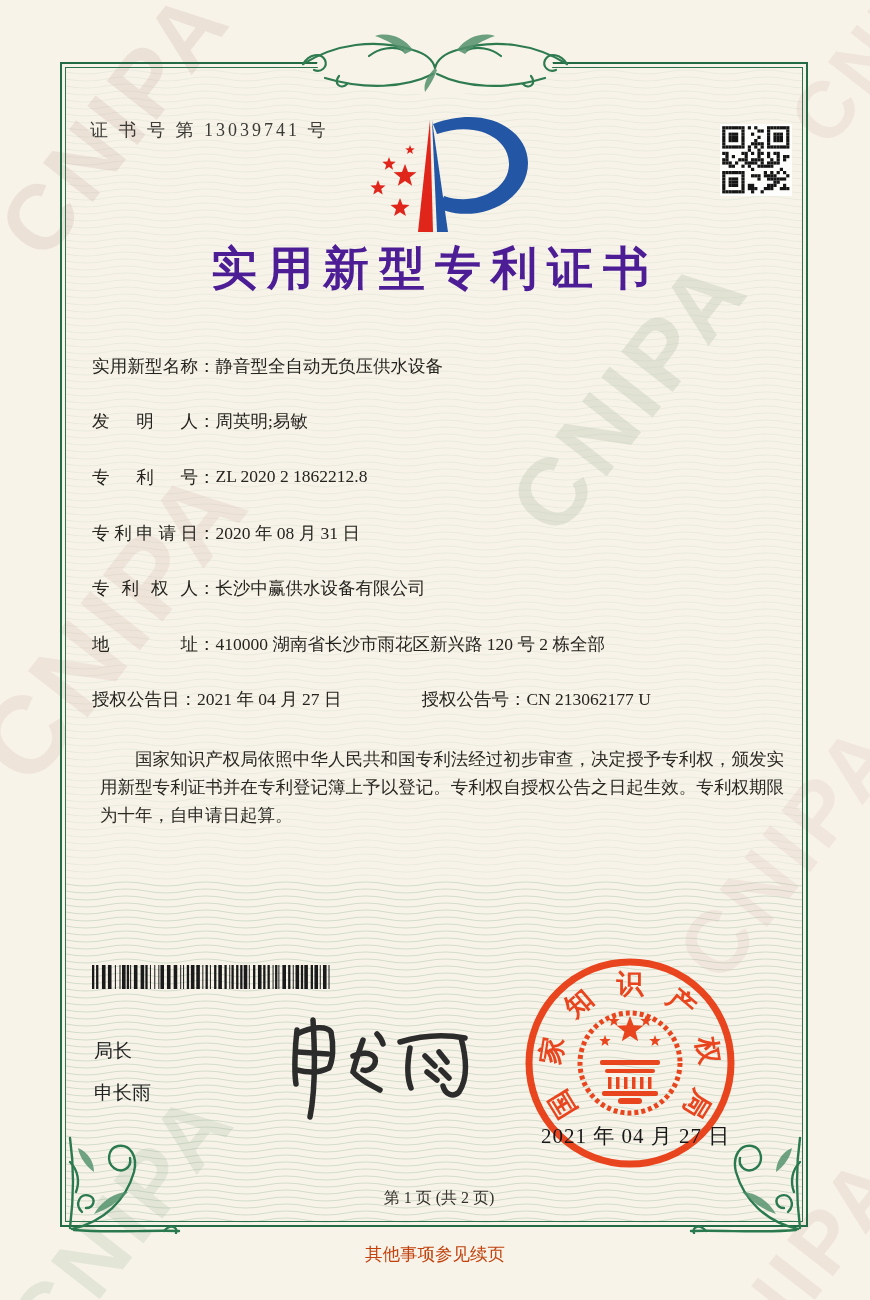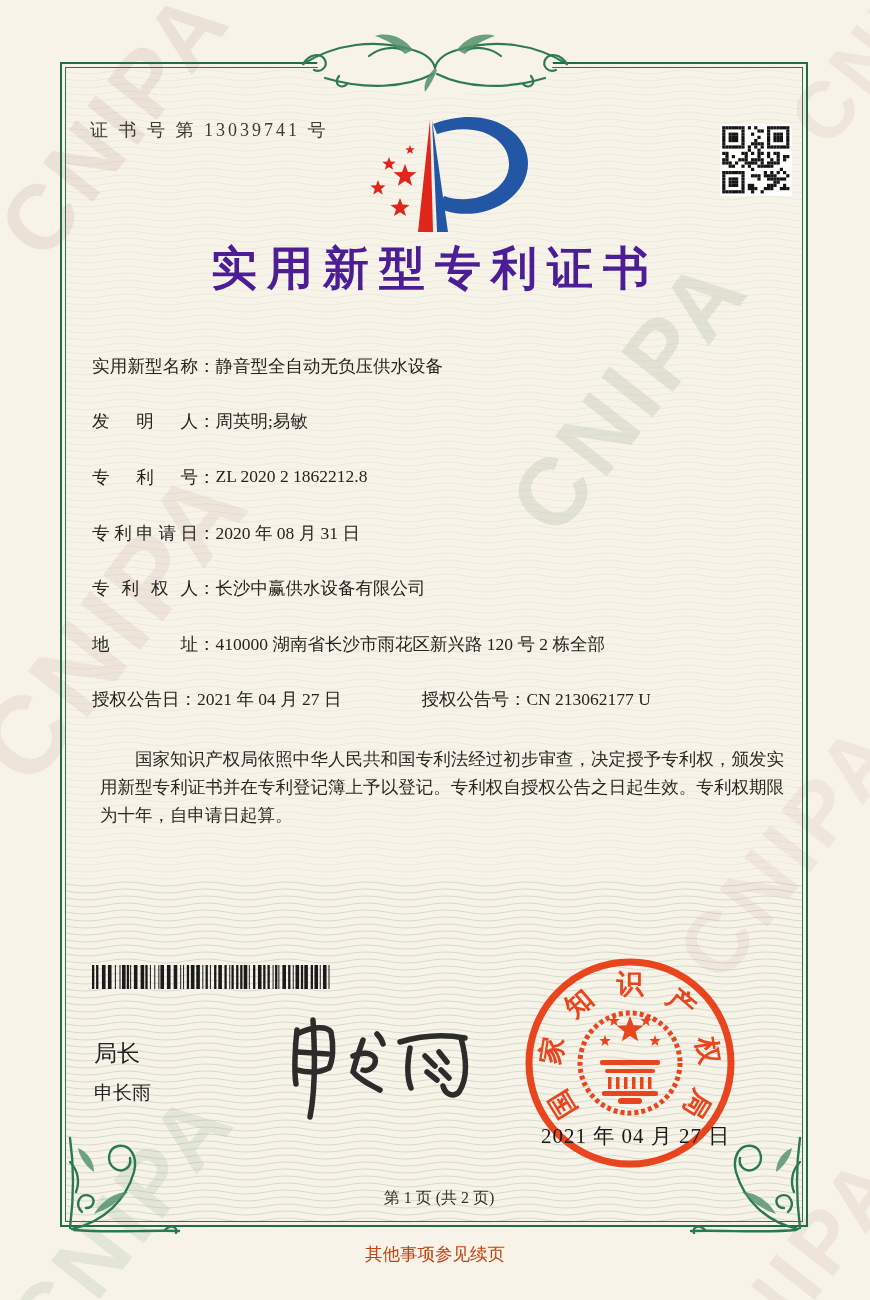--- a/index.html
+++ b/index.html
@@ -38,21 +38,21 @@
   .flabel{display:inline-block; width:106px; text-align:justify; text-align-last:justify;}
   .fcolon{display:inline-block;}
   .fvalue{}
   .pair2{margin-left:80px;}
   
   .bodytext{position:absolute; left:100px; right:86px; top:745px; z-index:3;
             font-size:17.5px; line-height:28px; text-align:justify; color:#2a2822;}
   .bodytext p{margin:0; text-indent:2em;}
   
   .barcode{position:absolute; left:92px; top:965px; z-index:3;}
-  .sig-title{position:absolute; left:94px; top:1038px; z-index:3; font-size:23px;
+  .sig-title{position:absolute; left:94px; top:1038px; z-index:3; font-size:19px;
              font-family:"Liberation Sans","DejaVu Sans",sans-serif; color:#222;}
   .sig-name{position:absolute; left:94px; top:1080px; z-index:3; font-size:19px;
              font-family:"Liberation Sans","DejaVu Sans",sans-serif; color:#222;}
   .autograph{position:absolute; left:225px; top:1012px; z-index:3;}
   .seal{position:absolute; left:513px; top:948px; z-index:4; opacity:.93;}
   .seal-date{position:absolute; left:541px; top:1122px; z-index:5; font-size:21px;
              letter-spacing:1px; color:#171717; white-space:nowrap;}
   .page-info{position:absolute; left:0; right:0; top:1188px; text-align:center;
              font-size:16px; color:#33312b; z-index:3;margin-left:8px;}
   .continuation{position:absolute; left:0; right:0; top:1242px; text-align:center;

